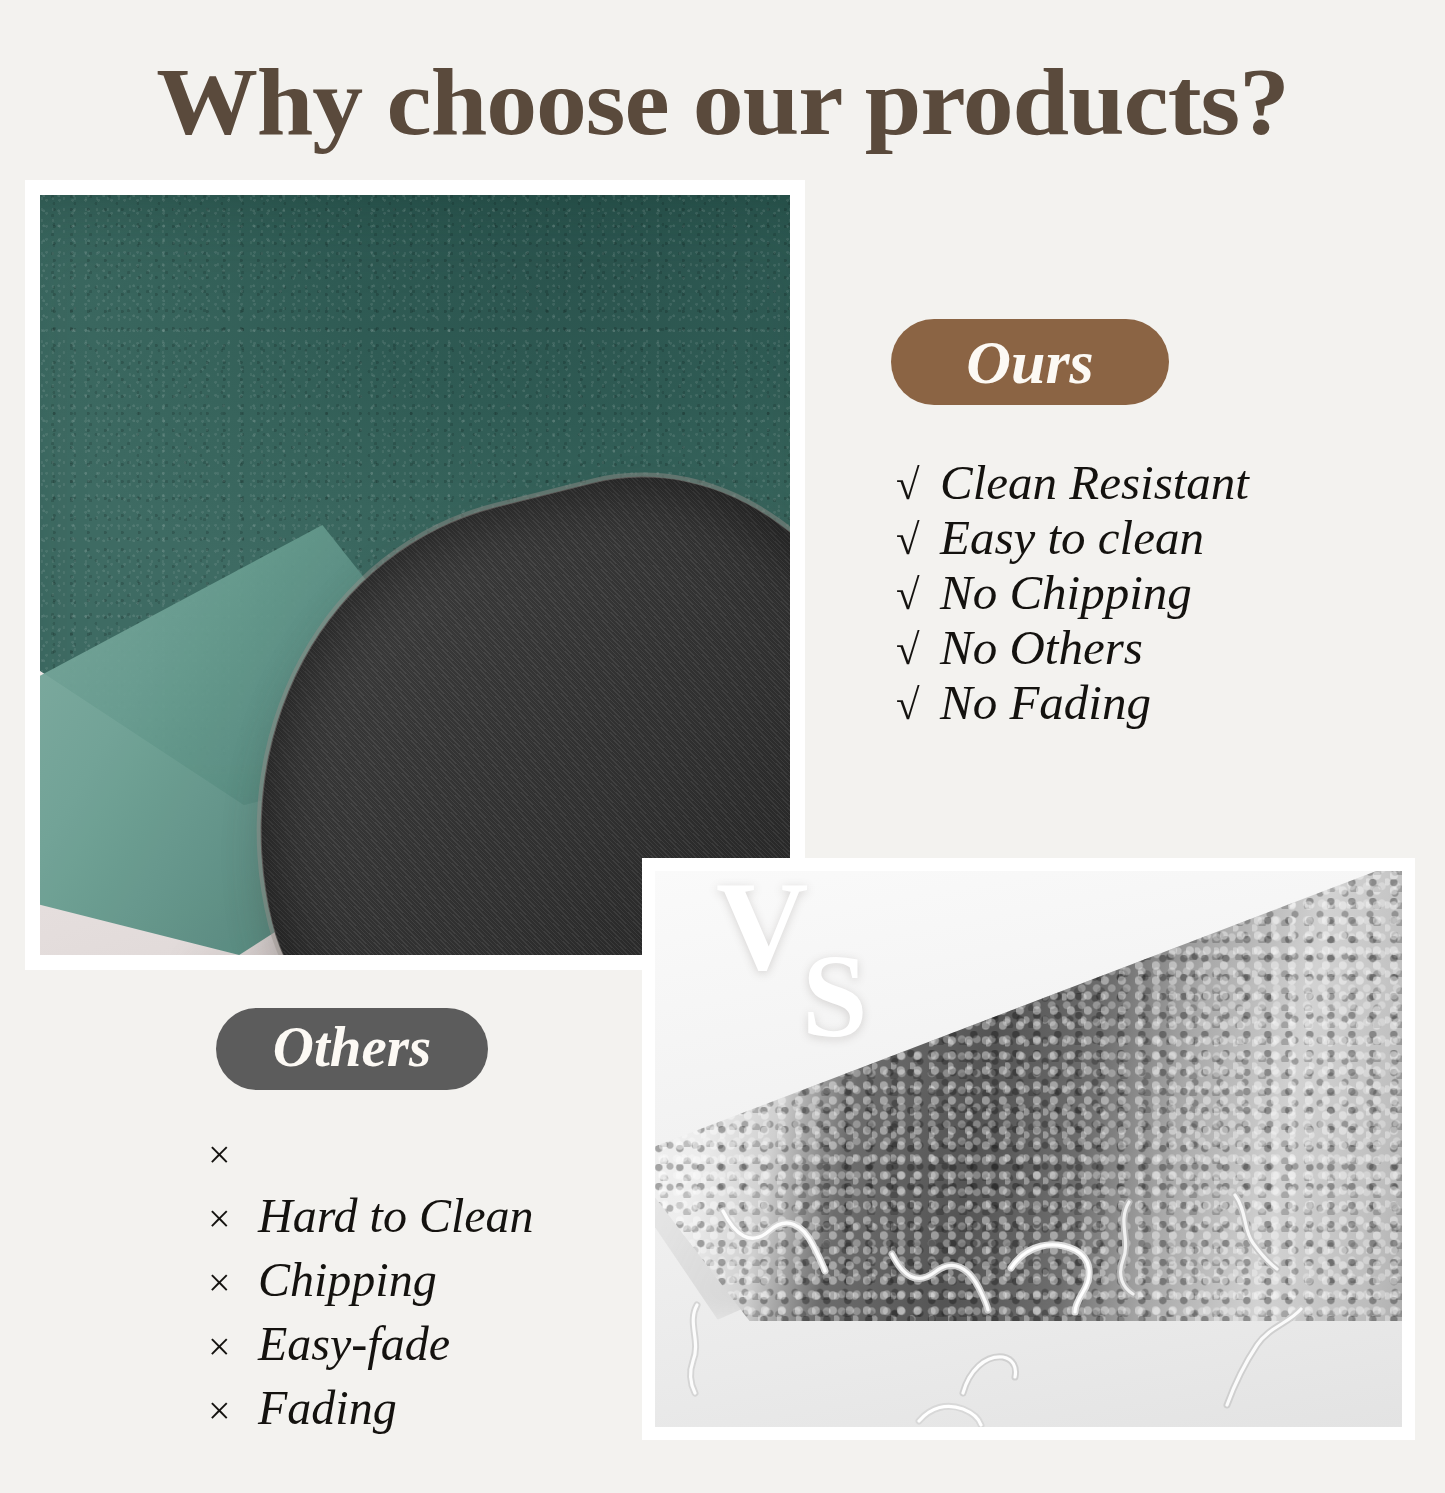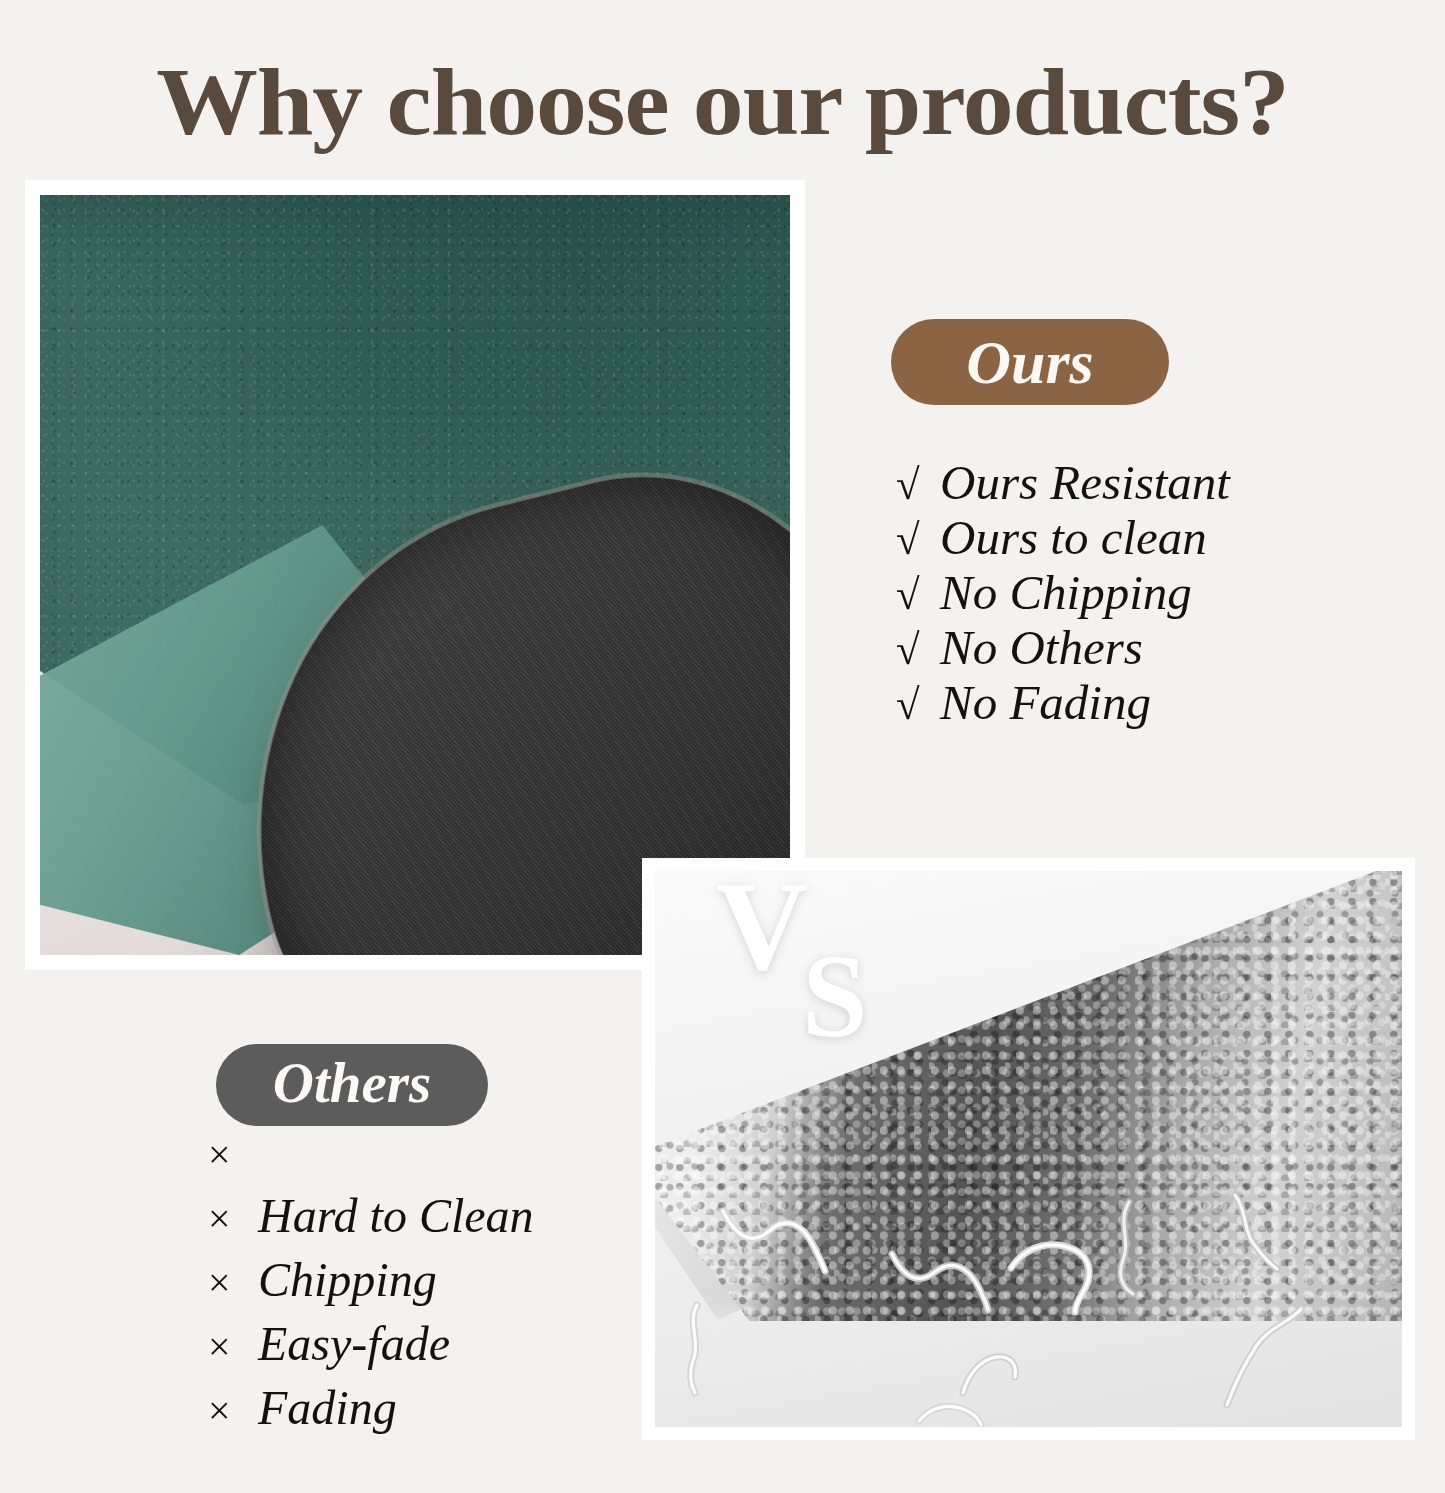--- a/index.html
+++ b/index.html
@@ -285,21 +285,20 @@
   }
   #badge-others {
     left: 216px;
     top: 1008px;
     width: 272px;
     height: 82px;
     background: #5c5c5c;
     font-size: 57px;
     padding-bottom: 5px;
     box-sizing: border-box;
-    margin-top: 36px;
   }
 
   
   .feature-list {
     position: absolute;
     margin: 0;
     padding: 0;
     list-style: none;
     font-family: "Liberation Serif", serif;
     font-style: italic;
@@ -428,25 +427,25 @@
   </div>
 
   <div class="vs-letter" id="vs-v">V</div>
   <div class="vs-letter" id="vs-s">S</div>
 
   <div class="badge" id="badge-ours">Ours</div>
 
   <ul class="feature-list" id="list-ours">
     <li class="feature-item">
       <span class="feature-mark">√</span>
-      <span class="feature-text">Ours Resistant</span>
+      <span class="feature-text">Clean Resistant</span>
     </li>
     <li class="feature-item">
       <span class="feature-mark">√</span>
-      <span class="feature-text">Ours to clean</span>
+      <span class="feature-text">Easy to clean</span>
     </li>
     <li class="feature-item">
       <span class="feature-mark">√</span>
       <span class="feature-text">No Chipping</span>
     </li>
     <li class="feature-item">
       <span class="feature-mark">√</span>
       <span class="feature-text">No Others</span>
     </li>
     <li class="feature-item">

